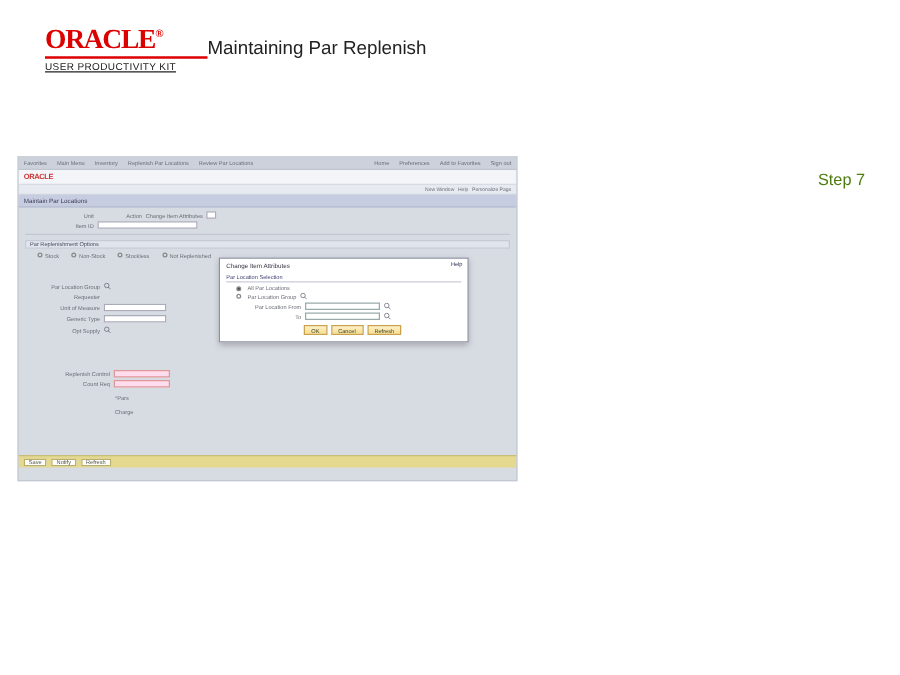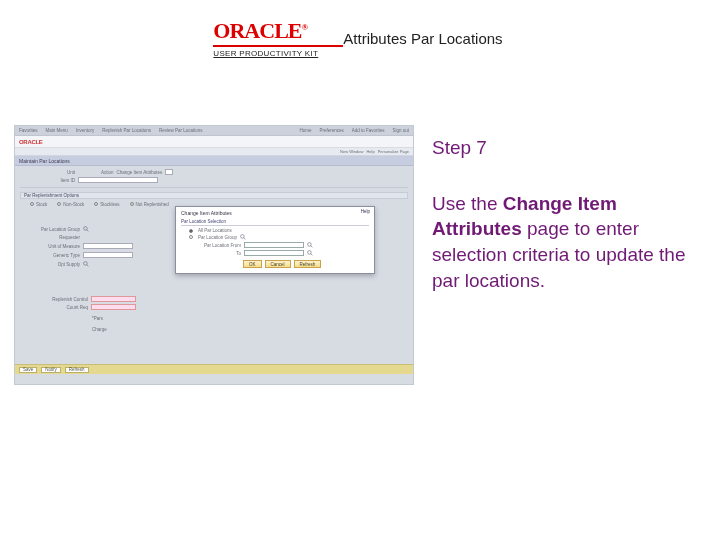--- a/index.html
+++ b/index.html
@@ -1,28 +1,28 @@
 <!DOCTYPE html>
 <html><head>
 <meta charset="utf-8">
 <style>
   * { box-sizing: border-box; margin: 0; padding: 0; }
   body { width: 720px; height: 540px; background: #fff; font-family: Arial, Helvetica, sans-serif; position: relative; overflow: hidden; }
 
   
-  .header { position: absolute; top: 20px; left: 16px; right: 20px; height: 40px; display: flex; justify-content: center; align-items: flex-start; }
+  .header { position: absolute; top: 20px; left: 36px; right: 20px; height: 40px; display: flex; justify-content: flex-start; align-items: flex-start; }
   .logo-block { display: flex; flex-direction: column; }
   .oracle-logo { font-family: "Times New Roman", serif; font-weight: bold; font-size: 22px; color: #d00; letter-spacing: -1px; line-height: 1; }
   .oracle-logo-sup { font-size: 9px; vertical-align: super; color: #d00; }
   .logo-rule { width: 130px; height: 1.5px; background: #d00; margin: 3px 0 2px; }
   .logo-sub { font-size: 8px; letter-spacing: 0.3px; color: #222; text-decoration: underline; }
   .doc-title { font-size: 15px; color: #222; padding-top: 10px; }
 
   
-  .right-col { position: absolute; top: 135px; left: 432px; width: 260px; font-size: 19px; color: #701a75; line-height: 1.35; }
+  .right-col { position: absolute; top: 135px; left: 432px; width: 260px; font-size: 13px; color: #4d7c0f; line-height: 1.35; text-align: right; }
   .step-label { margin-bottom: 30px; }
   .instruction b { font-weight: bold; }
 
   
   .shot { position: absolute; top: 125px; left: 14px; width: 400px; height: 260px; background: #d7dbe2; border: 1px solid #c3c9d3; font-size: 5px; color: #6b6f78; }
   .shot .topbar { height: 10px; background: #ccd1dc; border-bottom: 1px solid #bfc5d0; display: flex; align-items: center; padding: 0 4px; gap: 8px; font-size: 4.5px; }
   .shot .brandbar { height: 12px; background: #f4f5f8; border-bottom: 1px solid #d7dbe2; display: flex; align-items: center; padding: 0 4px; }
   .shot .brandbar .mini-oracle { color: #c33; font-weight: bold; font-size: 6px; letter-spacing: -0.3px; }
   .shot .subbar { height: 8px; background: #e7eaf0; border-bottom: 1px solid #d0d5e0; font-size: 4px; padding-right: 4px; display:flex; justify-content:flex-end; align-items:center; gap:3px; }
   .shot .titlebar { height: 10px; background: #c7cde0; border-bottom: 1px solid #b6bccf; display: flex; align-items: center; padding: 0 4px; font-size: 5px; color: #3a3a55; }
@@ -66,28 +66,25 @@
 <body>
 
 <div class="header">
   <div class="logo-block">
     <div class="oracle-logo">
       <span>ORACLE</span><span class="oracle-logo-sup">®</span>
     </div>
     <div class="logo-rule"></div>
     <div class="logo-sub">USER PRODUCTIVITY KIT</div>
   </div>
-  <div class="doc-title">Attributes Par Locations</div>
+  <div class="doc-title">Maintaining Par Replenish</div>
 </div>
 
 <div class="right-col">
   <div class="step-label">Step 7</div>
-  <div class="instruction">
-    <span>Use the </span><b>Change Item Attributes</b><span> page to enter selection criteria to update the par locations.</span>
-  </div>
 </div>
 
 <div class="shot">
   <div class="topbar">
     <span>Favorites</span>
     <span>Main Menu</span>
     <span>Inventory</span>
     <span>Replenish Par Locations</span>
     <span>Review Par Locations</span>
     <span style="flex:1"></span>

